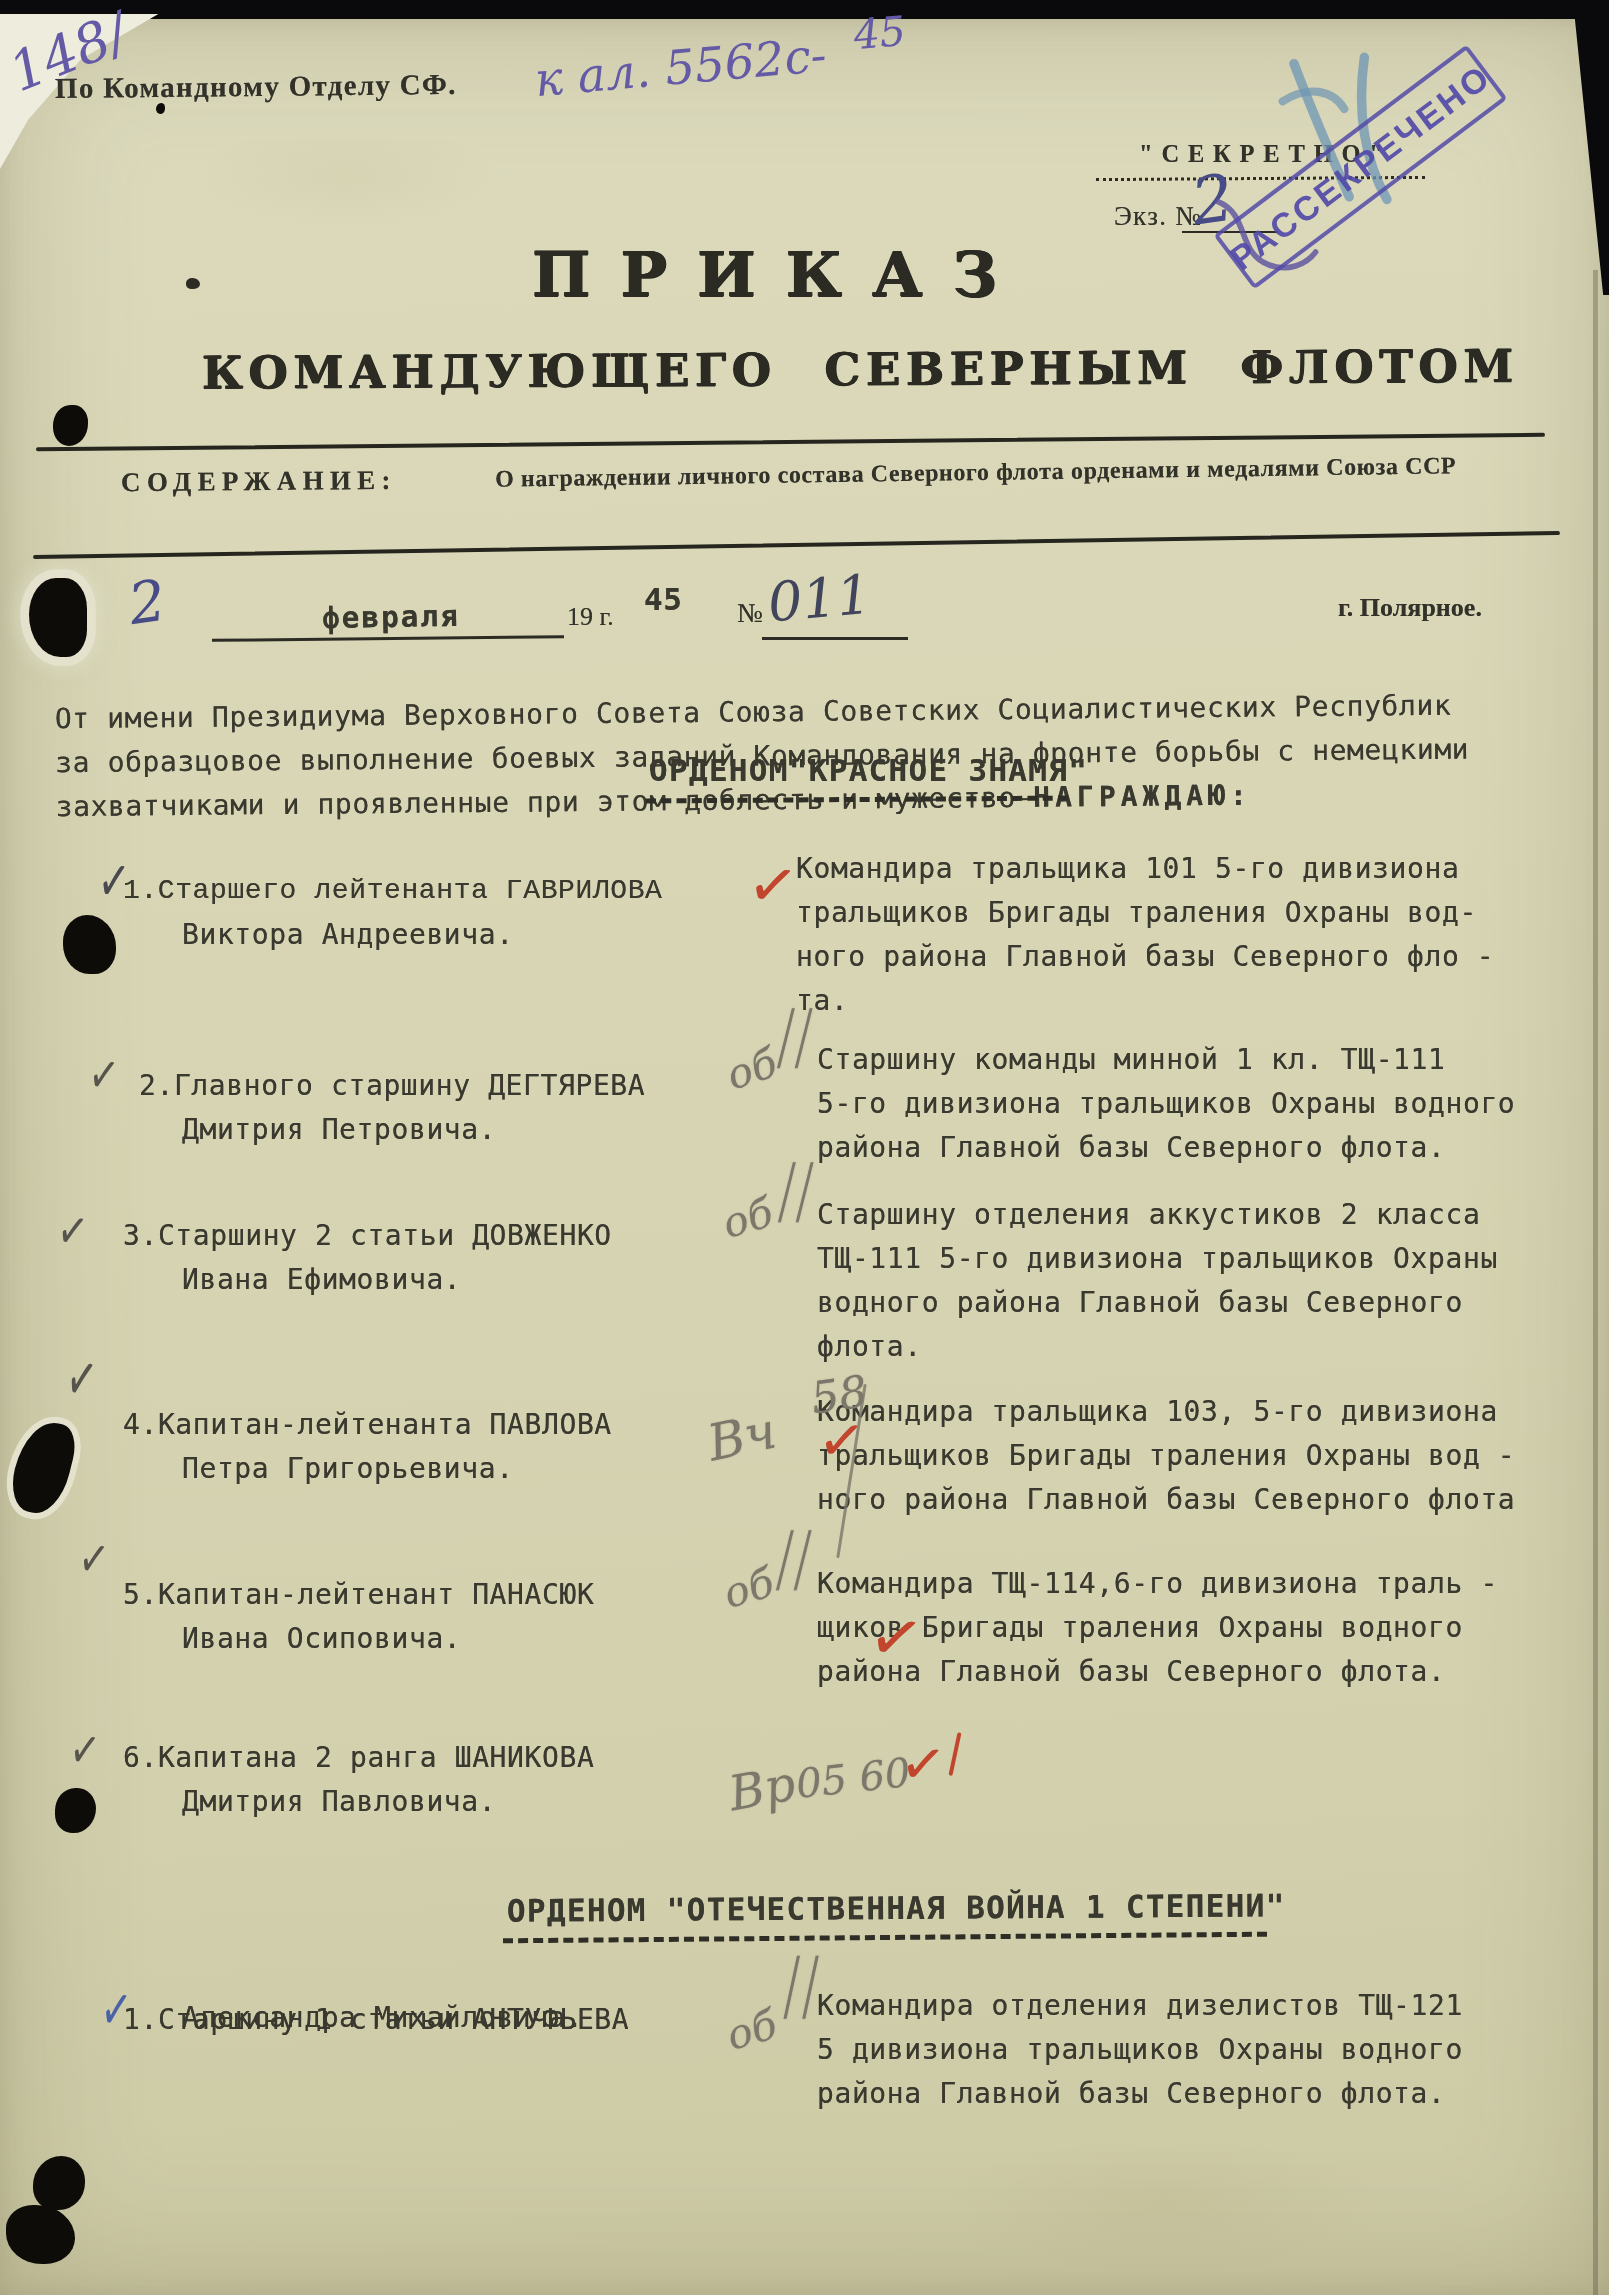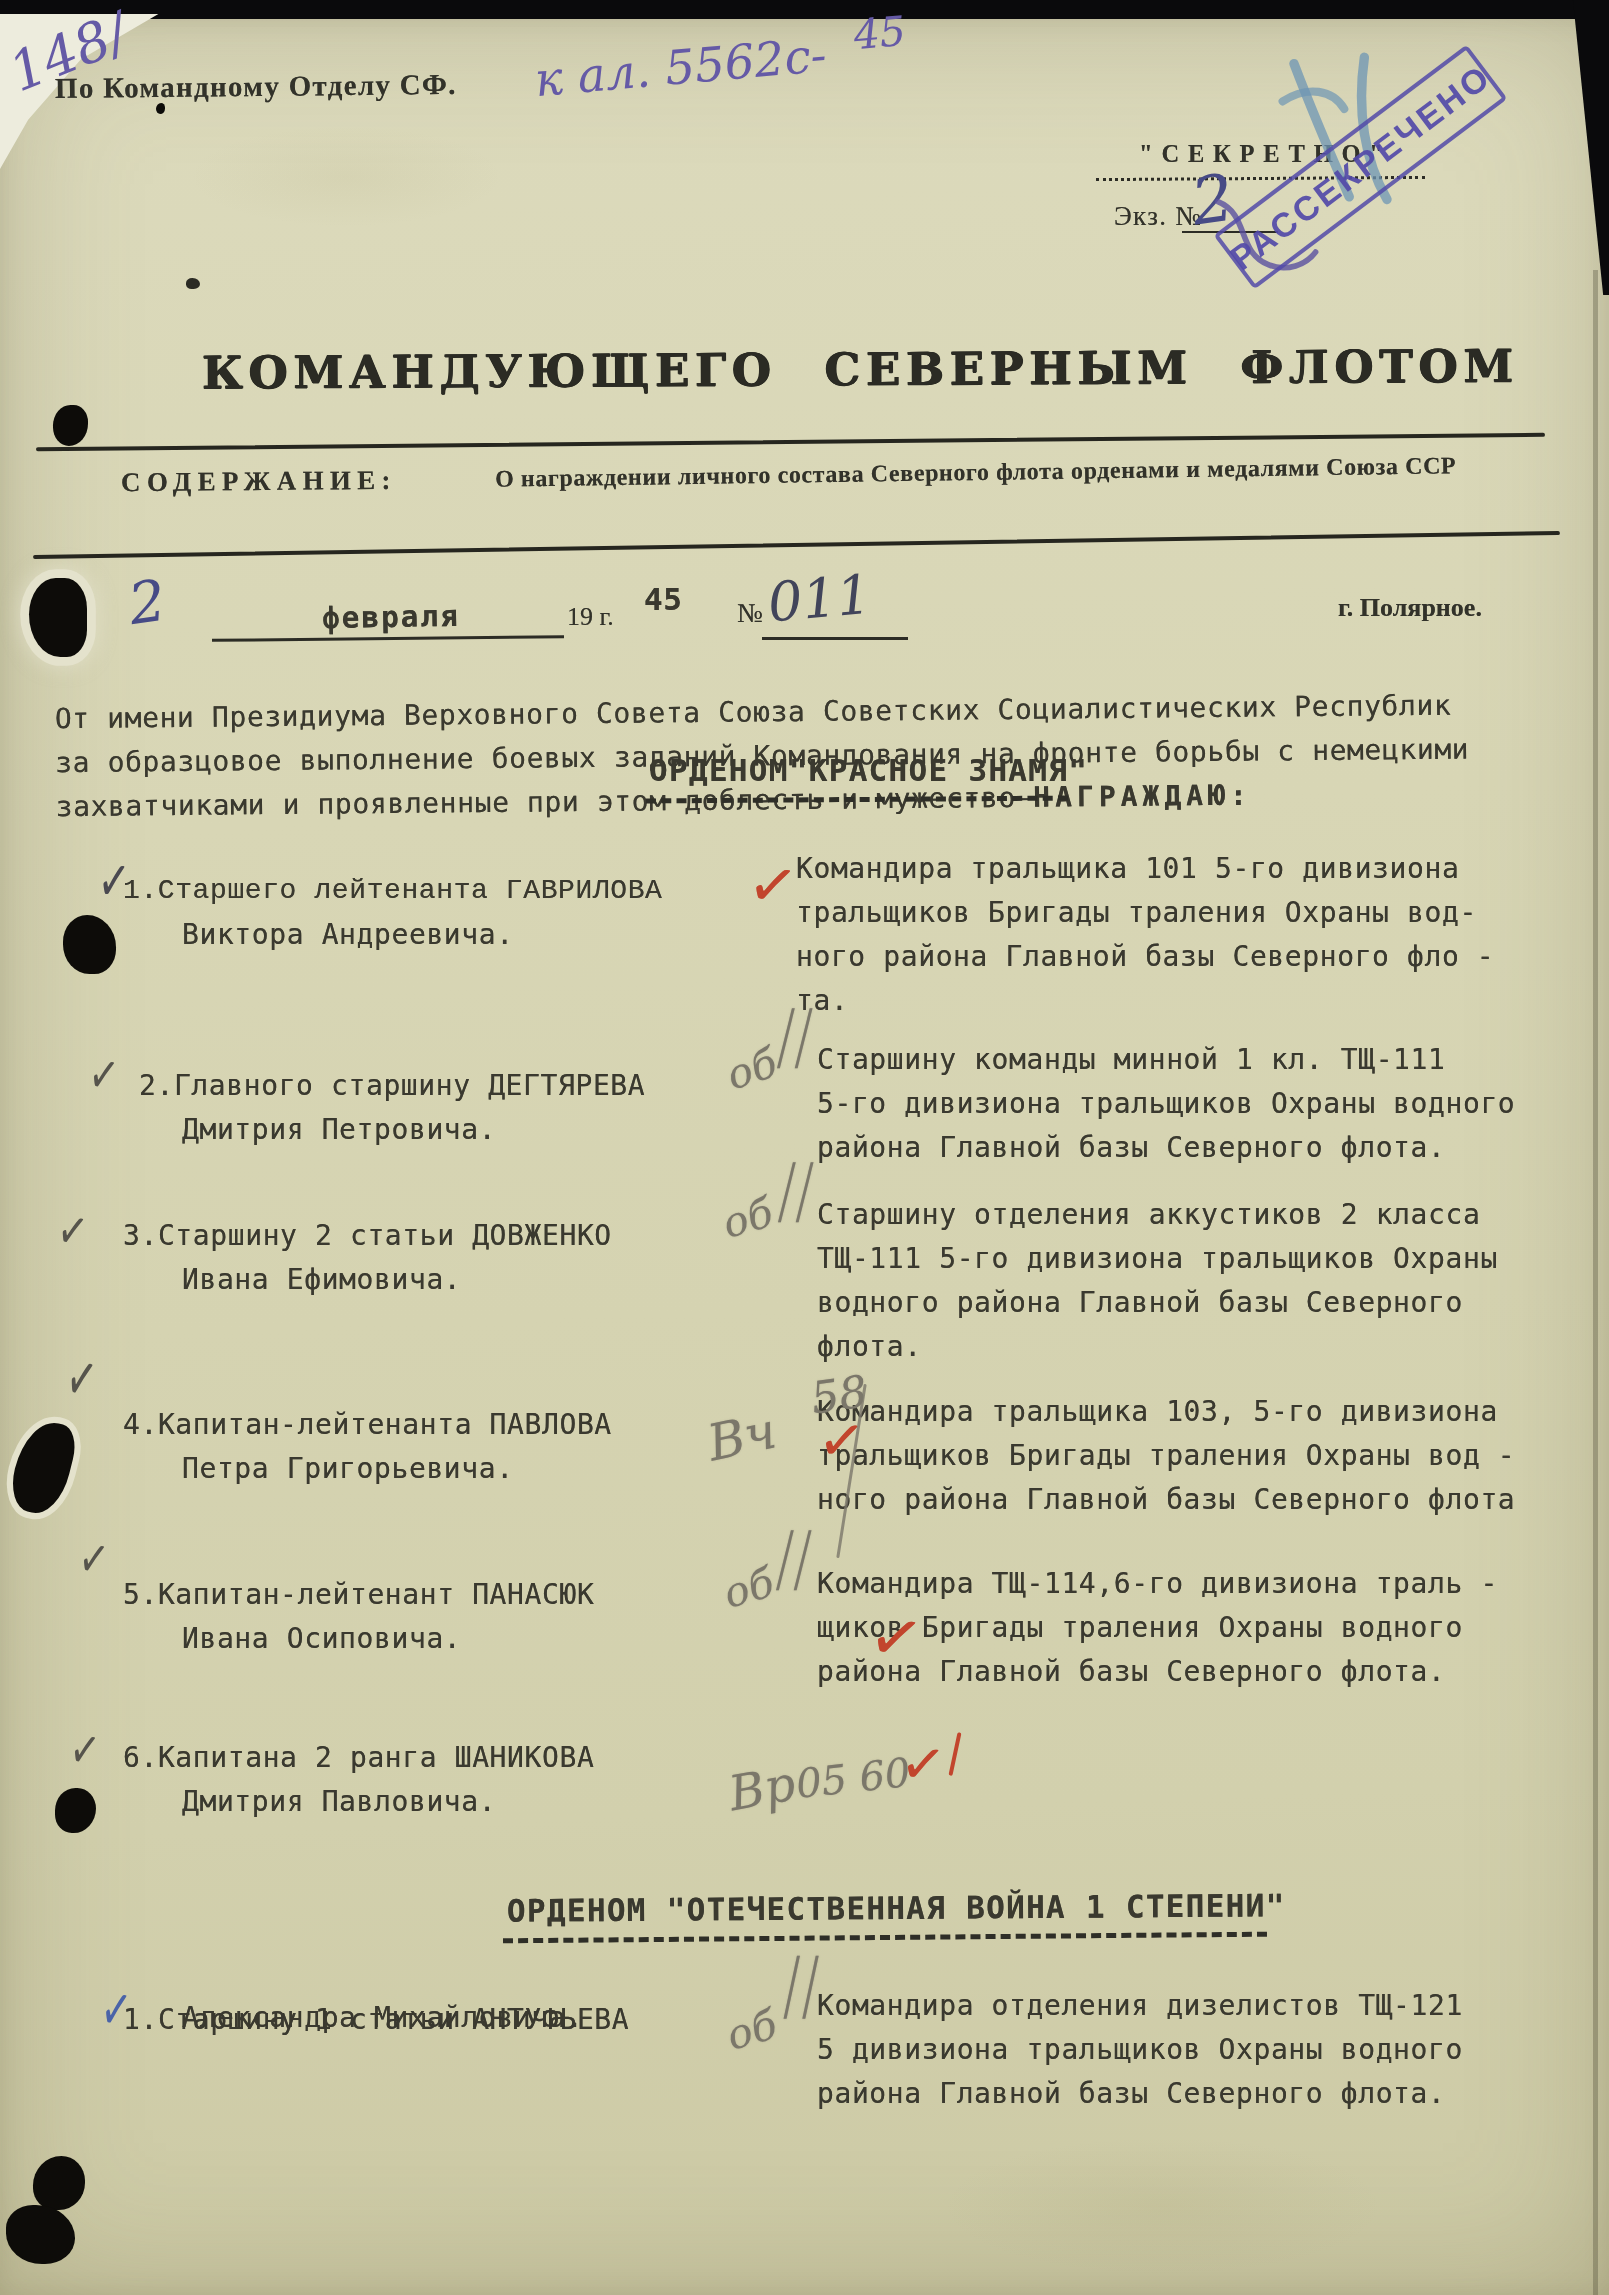--- a/index.html
+++ b/index.html
@@ -80,20 +80,21 @@
               border:4.4px solid rgba(82,74,168,.85);border-radius:5px;display:flex;align-items:center;justify-content:center;z-index:5;">
     <span style="font-family:'Liberation Sans','DejaVu Sans',sans-serif;font-weight:bold;font-size:34px;
                  letter-spacing:3.1px;color:rgba(82,74,168,.92);">РАССЕКРЕЧЕНО</span>
   </div>
   <svg class="abs" style="left:1199px;top:189px;" width="126" height="101" viewBox="0 0 200 160">
     <path d="M30,20 C80,40 60,100 110,120 C140,132 170,120 185,100" stroke="#5a50a0" stroke-width="9" fill="none" stroke-linecap="round" opacity=".8"></path>
   </svg>
 
   <div class="abs" style="left:186px;top:278px;width:14px;height:11.3px;background:#2b2b24;border-radius:50% 60% 50% 45%;"></div>
 
+  <div class="abs title" style="left:532px;top:238px;font-size:62px;letter-spacing:30px;white-space:nowrap;">ПРИКАЗ</div>
   <div class="abs title" style="left:202px;top:343px;font-size:45px;letter-spacing:5.7px;word-spacing:26.4px;white-space:nowrap;transform:rotate(-.3deg);">КОМАНДУЮЩЕГО СЕВЕРНЫМ ФЛОТОМ</div>
 
   <div class="abs rule" style="left:36px;top:440px;width:1509px;height:4.4px;transform:rotate(-.55deg);"></div>
   <div class="abs s" style="left:121px;top:466px;font-size:27px;letter-spacing:6.3px;transform:rotate(-.5deg);">СОДЕРЖАНИЕ:</div>
   <div class="abs s" style="left:495px;top:459px;font-size:24px;letter-spacing:0.6px;transform:rotate(-.8deg);">О награждении личного состава Северного флота  орденами и медалями Союза ССР</div>
   <div class="abs rule" style="left:33px;top:543px;width:1527px;height:4.4px;transform:rotate(-.9deg);"></div>
 
   <div class="abs hw ink-blue" style="left:129px;top:569px;font-size:57px;transform:rotate(-8deg);">2</div>
   <div class="abs t tb" style="left:322px;top:595px;font-size:29.5px;letter-spacing:1.9px;transform:rotate(-1deg);">февраля</div>
   <div class="abs" style="left:212px;top:637px;width:352px;height:2.5px;background:#2c2c25;transform:rotate(-.6deg);"></div>

